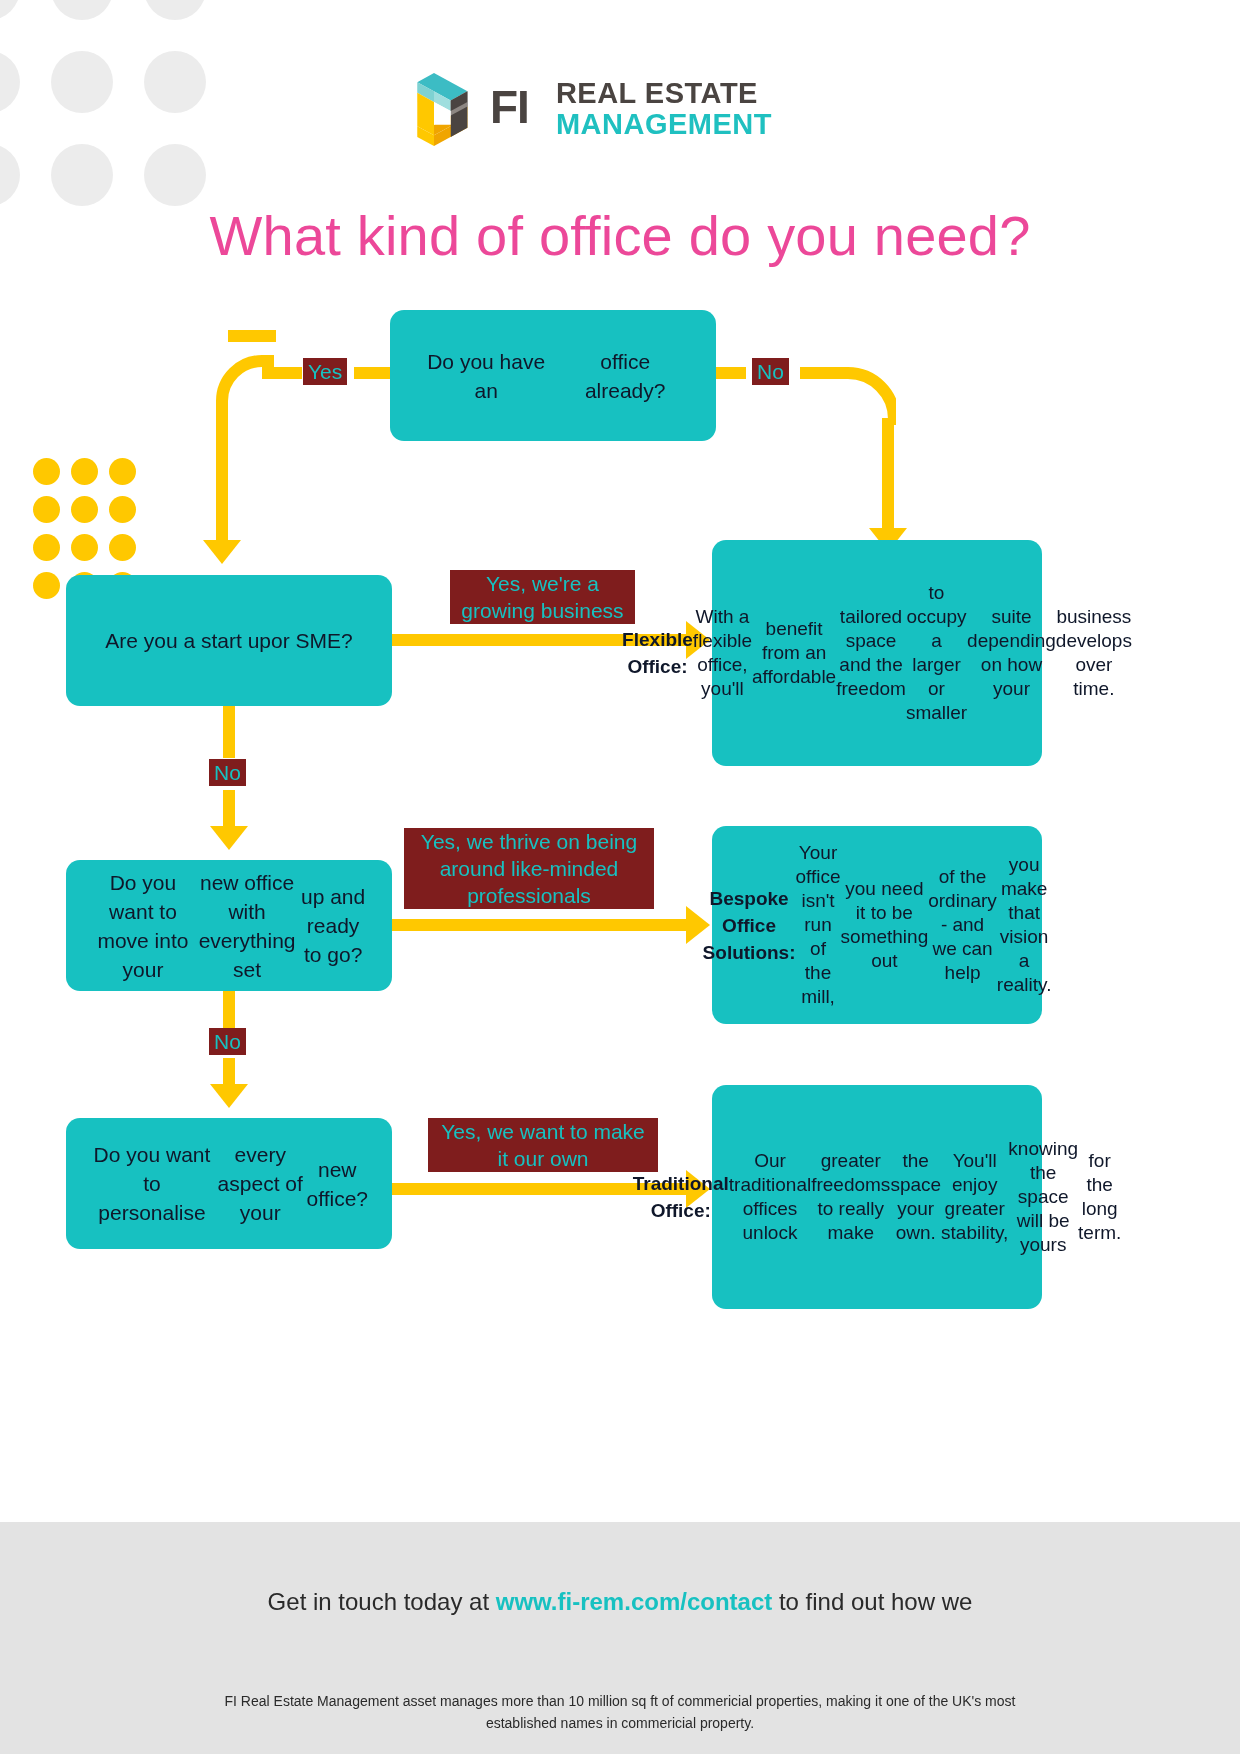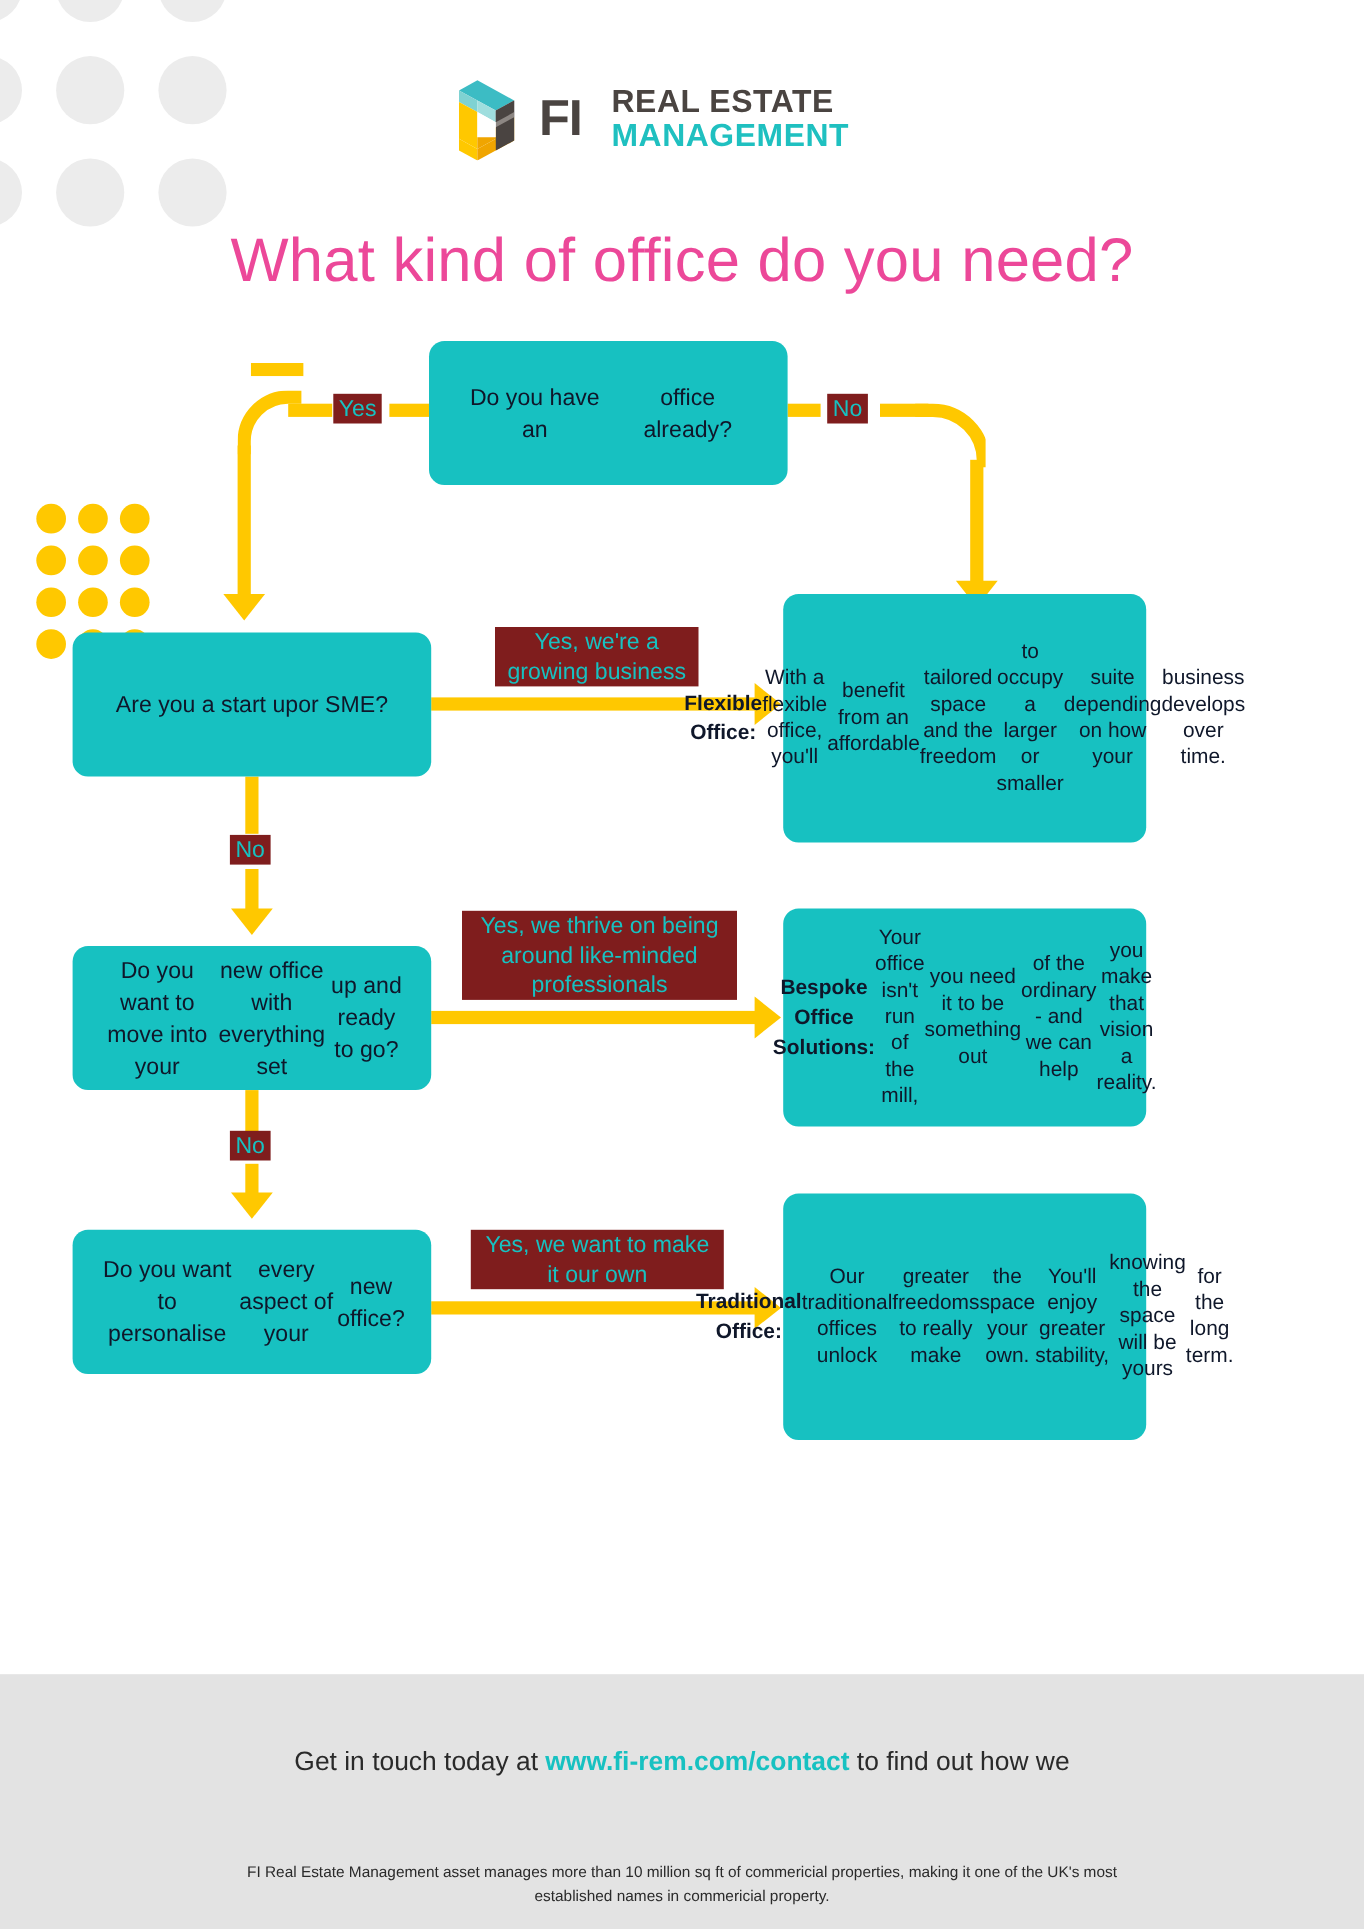--- a/index.html
+++ b/index.html
@@ -265,21 +265,21 @@
     <div>growing business</div>
   </div>
 
   <div class="conn conn-v" style="left:223px; top:706px; height:52px;"></div>
   <div class="conn conn-v" style="left:223px; top:790px; height:38px;"></div>
   <div class="arrow-down" style="left:210px; top:826px;"></div>
   <div class="edge-label" style="left:209px; top:759px;">No</div>
 
   <div class="conn conn-h" style="left:392px; top:919px; width:295px;"></div>
   <div class="arrow-right" style="left:686px; top:906px;"></div>
-  <div class="edge-label multi" style="left:420px; top:828px; width:250px;">
+  <div class="edge-label multi" style="left:404px; top:828px; width:250px;">
     <div>Yes, we thrive on being</div>
     <div>around like-minded</div>
     <div>professionals</div>
   </div>
 
   <div class="conn conn-v" style="left:223px; top:991px; height:40px;"></div>
   <div class="conn conn-v" style="left:223px; top:1058px; height:28px;"></div>
   <div class="arrow-down" style="left:210px; top:1084px;"></div>
   <div class="edge-label" style="left:209px; top:1028px;">No</div>
 

